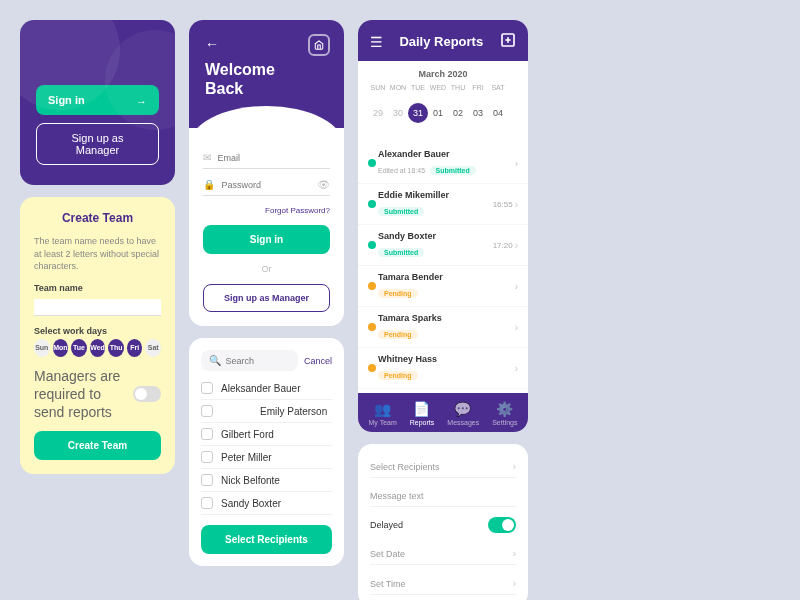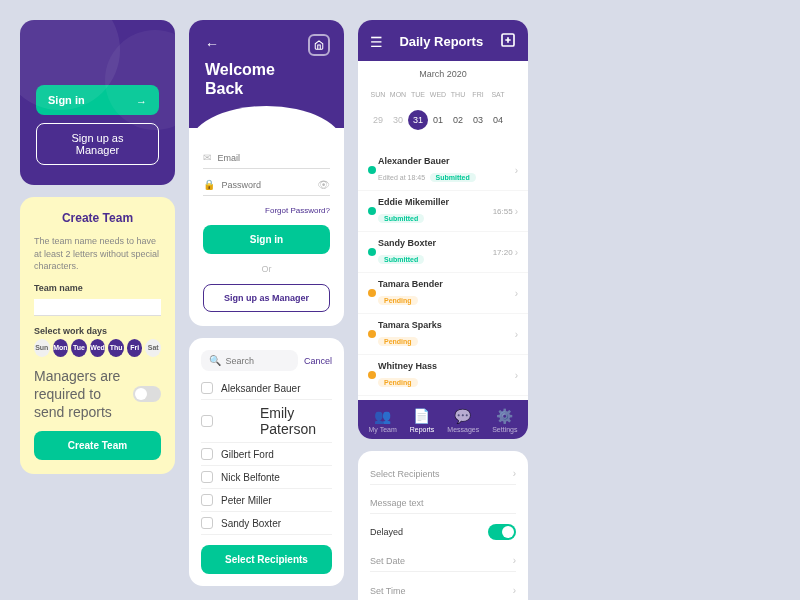--- a/index.html
+++ b/index.html
@@ -356,21 +356,22 @@
       cursor: pointer;
     }
     .calendar-strip {
       background: white;
       padding: 8px 10px 4px;
     }
     .cal-month {
       font-size: 9px;
       color: #666;
       text-align: center;
-      margin-bottom: 12px;
+      margin-bottom: 5px;
+      font-weight: bold;
     }
     .cal-days-row {
       display: flex;
       justify-content: flex-start;
       margin-bottom: 12px;
     }
     .cal-day-header {
       font-size: 7px;
       color: #aaa;
       text-align: center;
@@ -596,33 +597,33 @@
         <span class="cancel-link">Cancel</span>
       </div>
       <div id="recipient-list">
 
       <div class="recipient-item">
             <div class="checkbox"></div>
             <span style="font-size:10px;color:#333;">Aleksander Bauer</span>
           </div>
           <div class="recipient-item">
             <div class="checkbox"></div>
-            <span style="font-size:14px;color:#333;padding-left:39px;">Emily Paterson</span>
+            <span style="font-size:10px;color:#333;padding-left:39px;">Emily Paterson</span>
           </div>
           <div class="recipient-item">
             <div class="checkbox"></div>
             <span style="font-size:10px;color:#333;">Gilbert Ford</span>
           </div>
           <div class="recipient-item">
             <div class="checkbox"></div>
-            <span style="font-size:10px;color:#333;">Nick Belfonte</span>
+            <span style="font-size:10px;color:#333;">Peter Miller</span>
           </div>
           <div class="recipient-item">
             <div class="checkbox"></div>
-            <span style="font-size:10px;color:#333;">Peter Miller</span>
+            <span style="font-size:10px;color:#333;">Nick Belfonte</span>
           </div>
           <div class="recipient-item">
             <div class="checkbox"></div>
             <span style="font-size:10px;color:#333;">Sandy Boxter</span>
           </div>
         </div>
       <button class="btn-select-recipients">Select Recipients</button>
     </div>
   </div>
 

